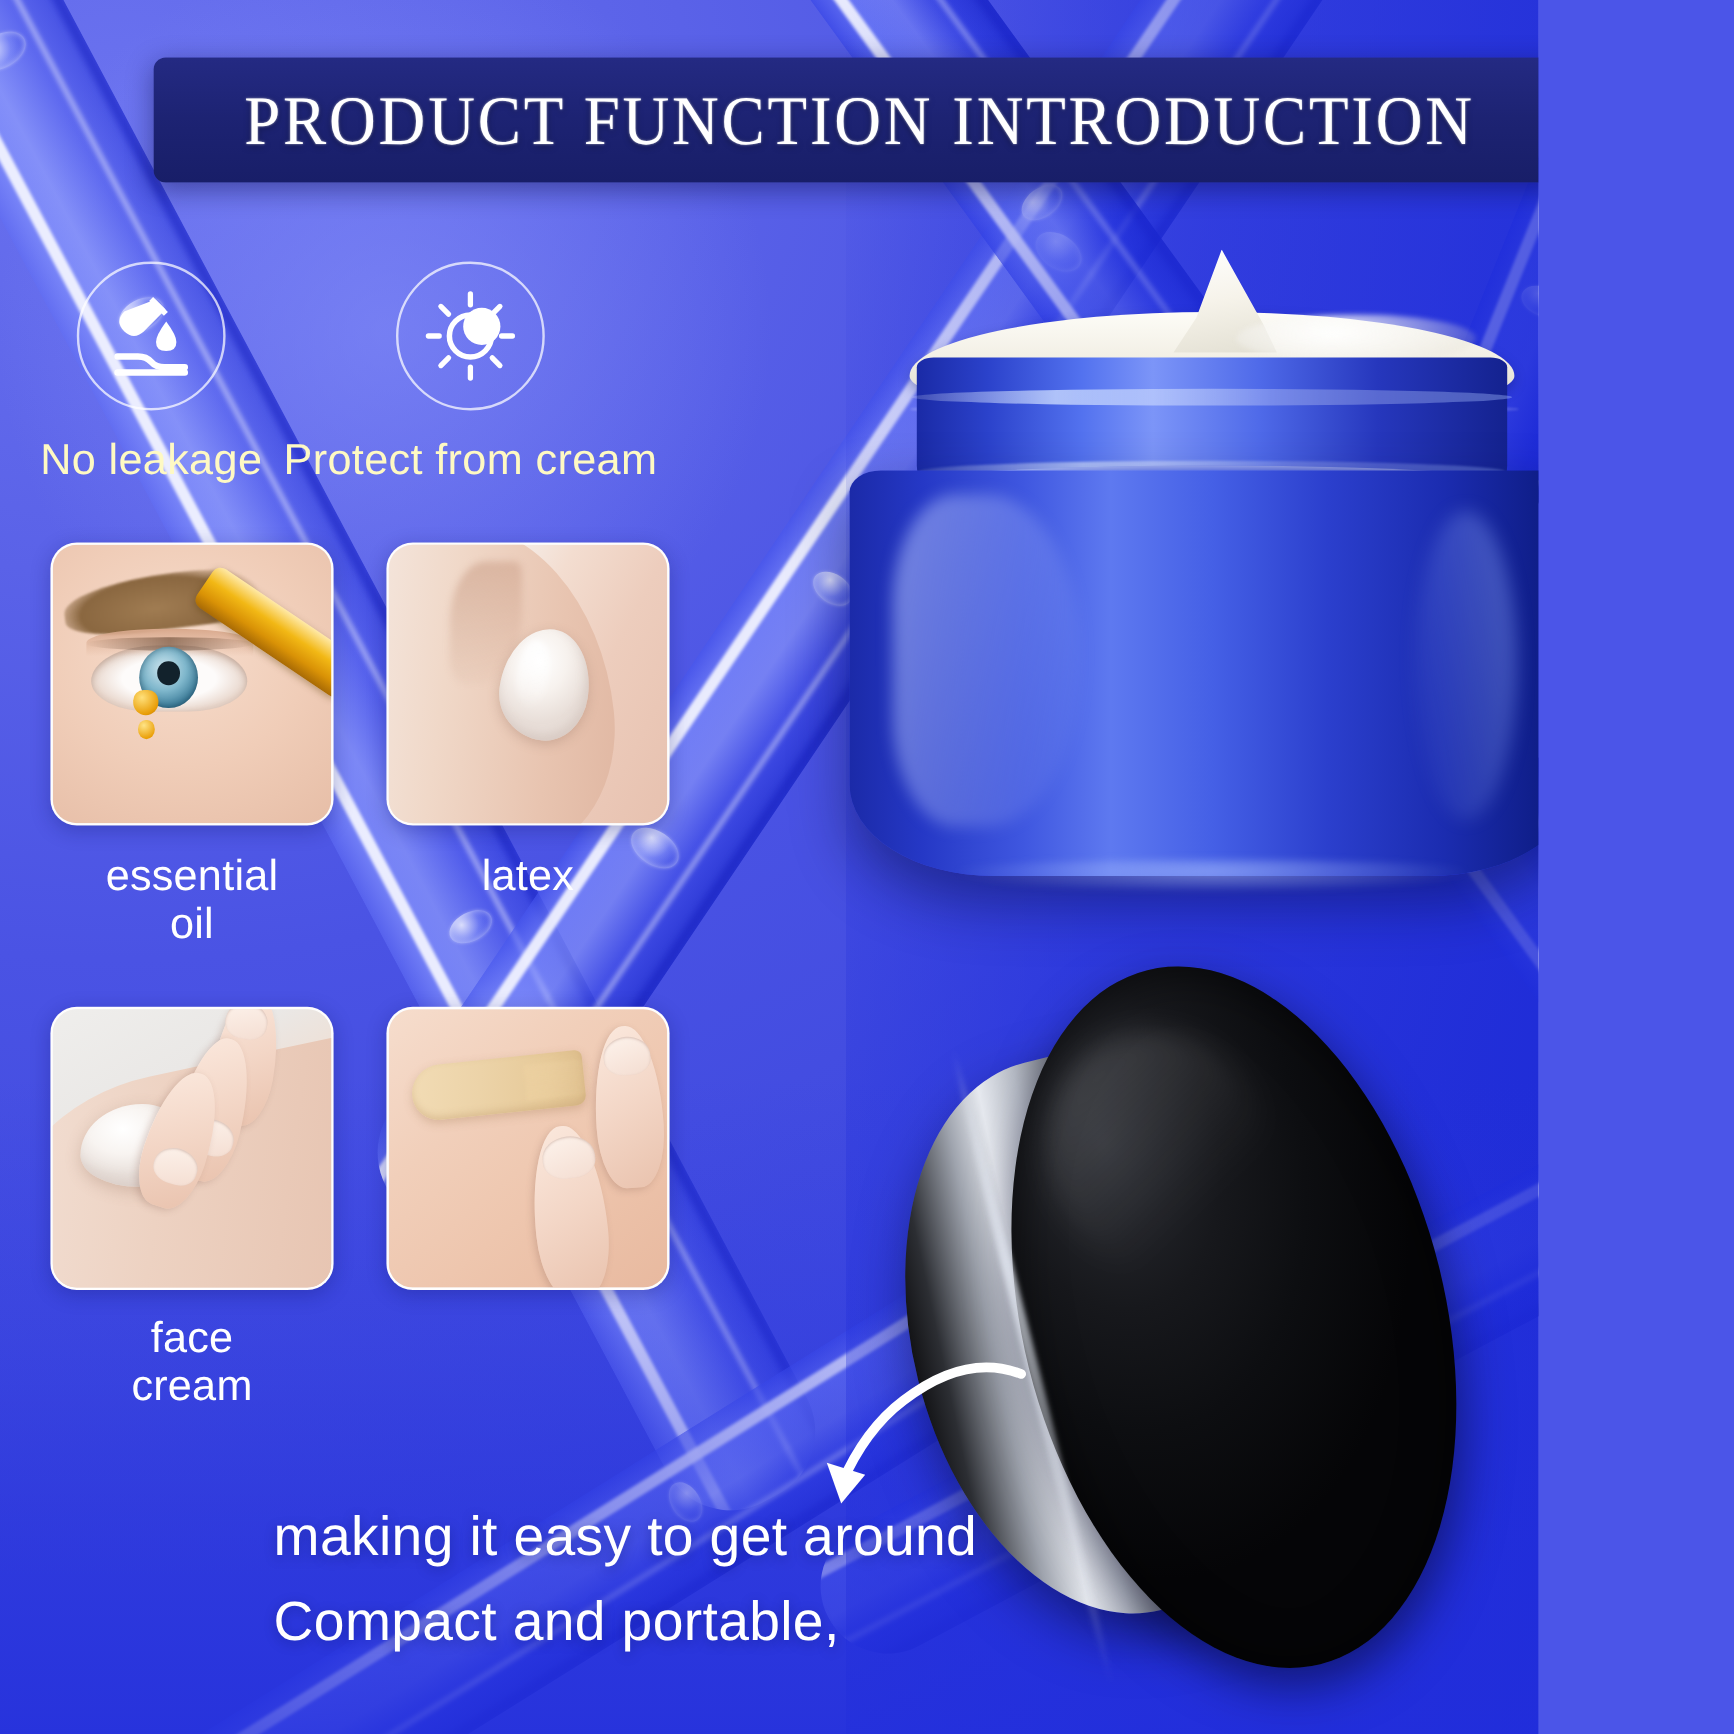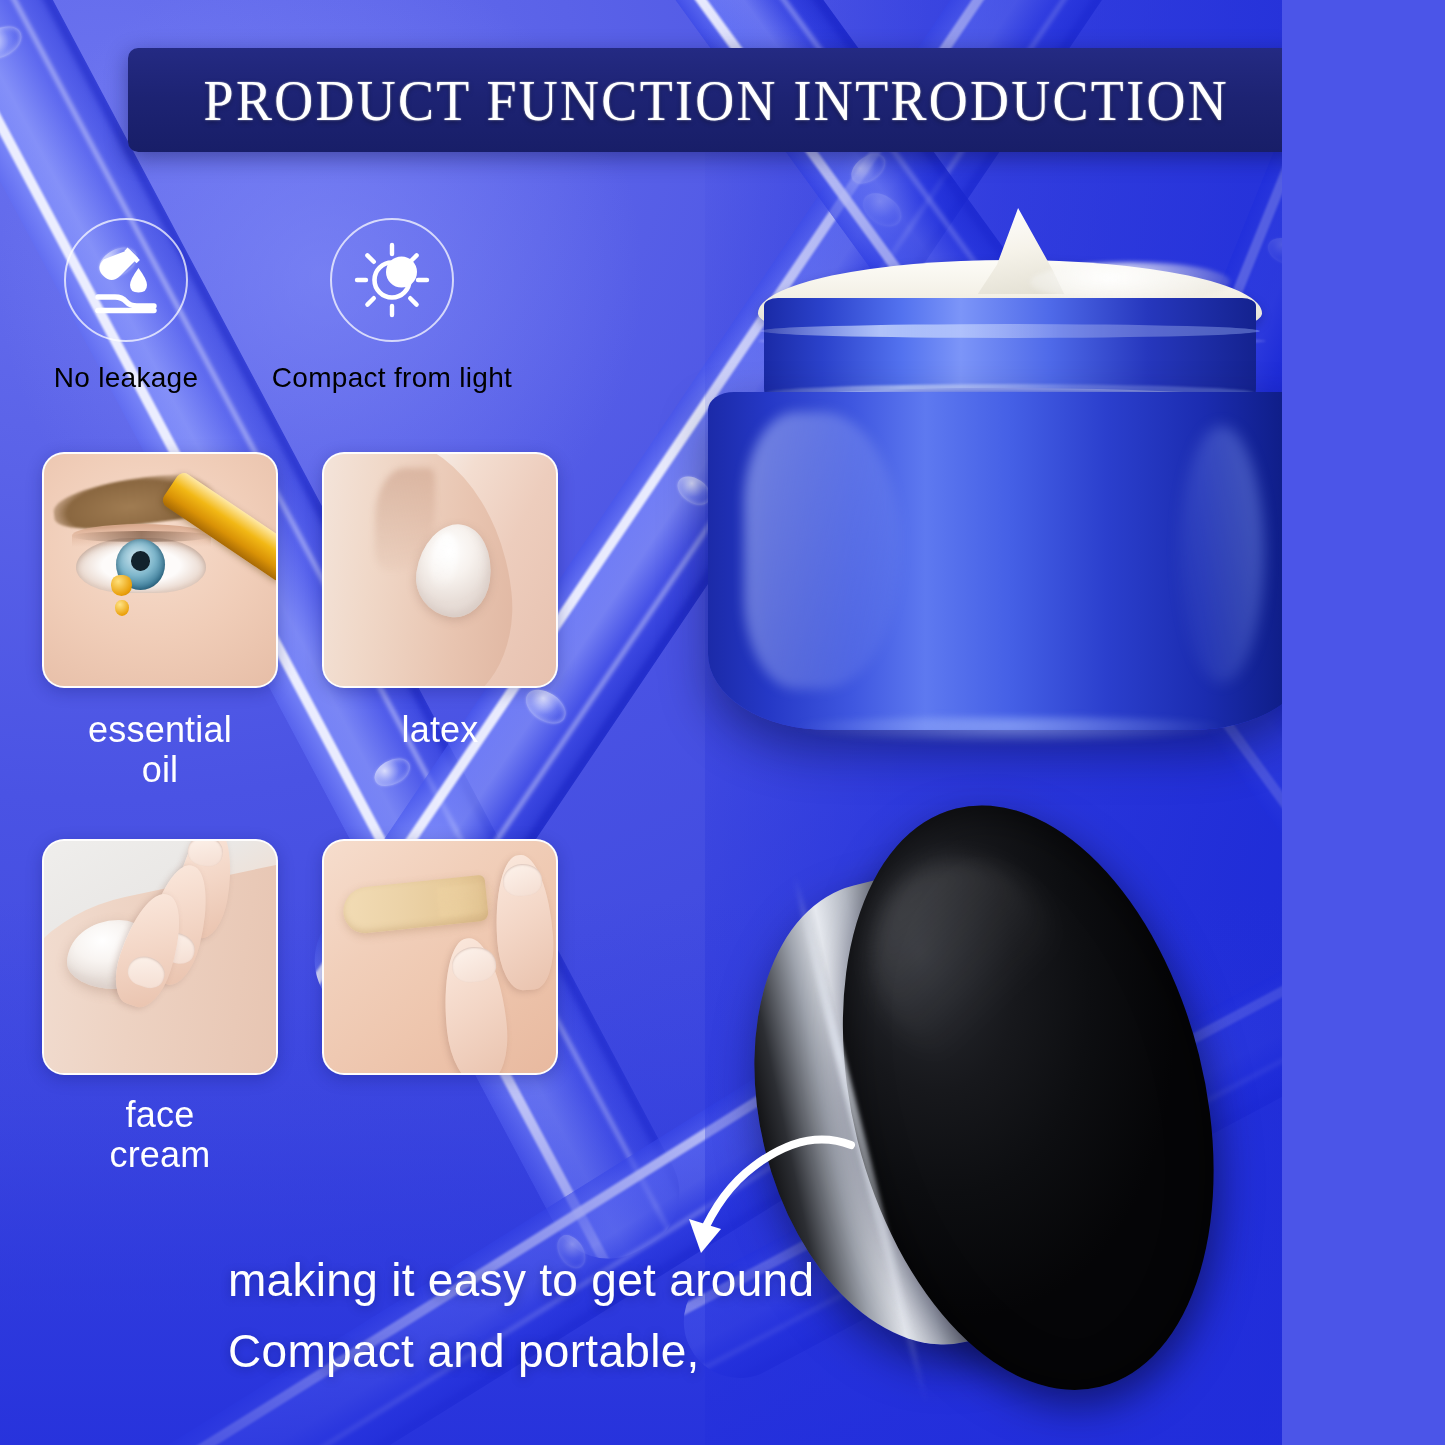--- a/index.html
+++ b/index.html
@@ -84,21 +84,21 @@
 
   
   #features{position:absolute;left:42px;top:218px;display:flex;gap:98px;}
   .feature{display:flex;flex-direction:column;align-items:center;width:168px;}
   .feature .ring{
     width:120px;height:120px;border-radius:50%;
     border:2px solid rgba(255,255,255,.72);
     display:flex;align-items:center;justify-content:center;
   }
   .feature .flabel{
-    margin-top:20px;font-size:28px;color:#000000;white-space:nowrap;
+    margin-top:20px;font-size:36px;color:#fef9c3;white-space:nowrap;
     font-weight:300;letter-spacing:.3px;
   }
 
   
   #grid{position:absolute;left:44px;top:452px;
     display:grid;grid-template-columns:232px 232px;column-gap:38px;row-gap:20px;gap:48px;}
   .cell{display:flex;flex-direction:column;align-items:center;}
   .thumb{
     width:232px;height:232px;border-radius:22px;overflow:hidden;position:relative;
     border:2px solid rgba(255,255,255,.85);
@@ -381,21 +381,21 @@
             <line x1="64" y1="38" x2="73" y2="38"></line>
             <line x1="13.4" y1="13.4" x2="19.8" y2="19.8"></line>
             <line x1="56.2" y1="56.2" x2="62.6" y2="62.6"></line>
             <line x1="13.4" y1="62.6" x2="19.8" y2="56.2"></line>
             <line x1="56.2" y1="19.8" x2="62.6" y2="13.4"></line>
           </g>
           <circle cx="38" cy="38" r="17.5" fill="none" stroke="#ffffff" stroke-width="4.6"></circle>
           <circle cx="47.5" cy="30" r="15.5" fill="#ffffff"></circle>
         </svg>
       </div>
-      <div class="flabel">Compact from light</div>
+      <div class="flabel">Protect from cream</div>
     </div>
 
   </div>
 
   <div id="grid">
 
     <div class="cell">
       <div class="thumb">
         <div class="eye-bg"></div>
           <div class="brow"></div>

